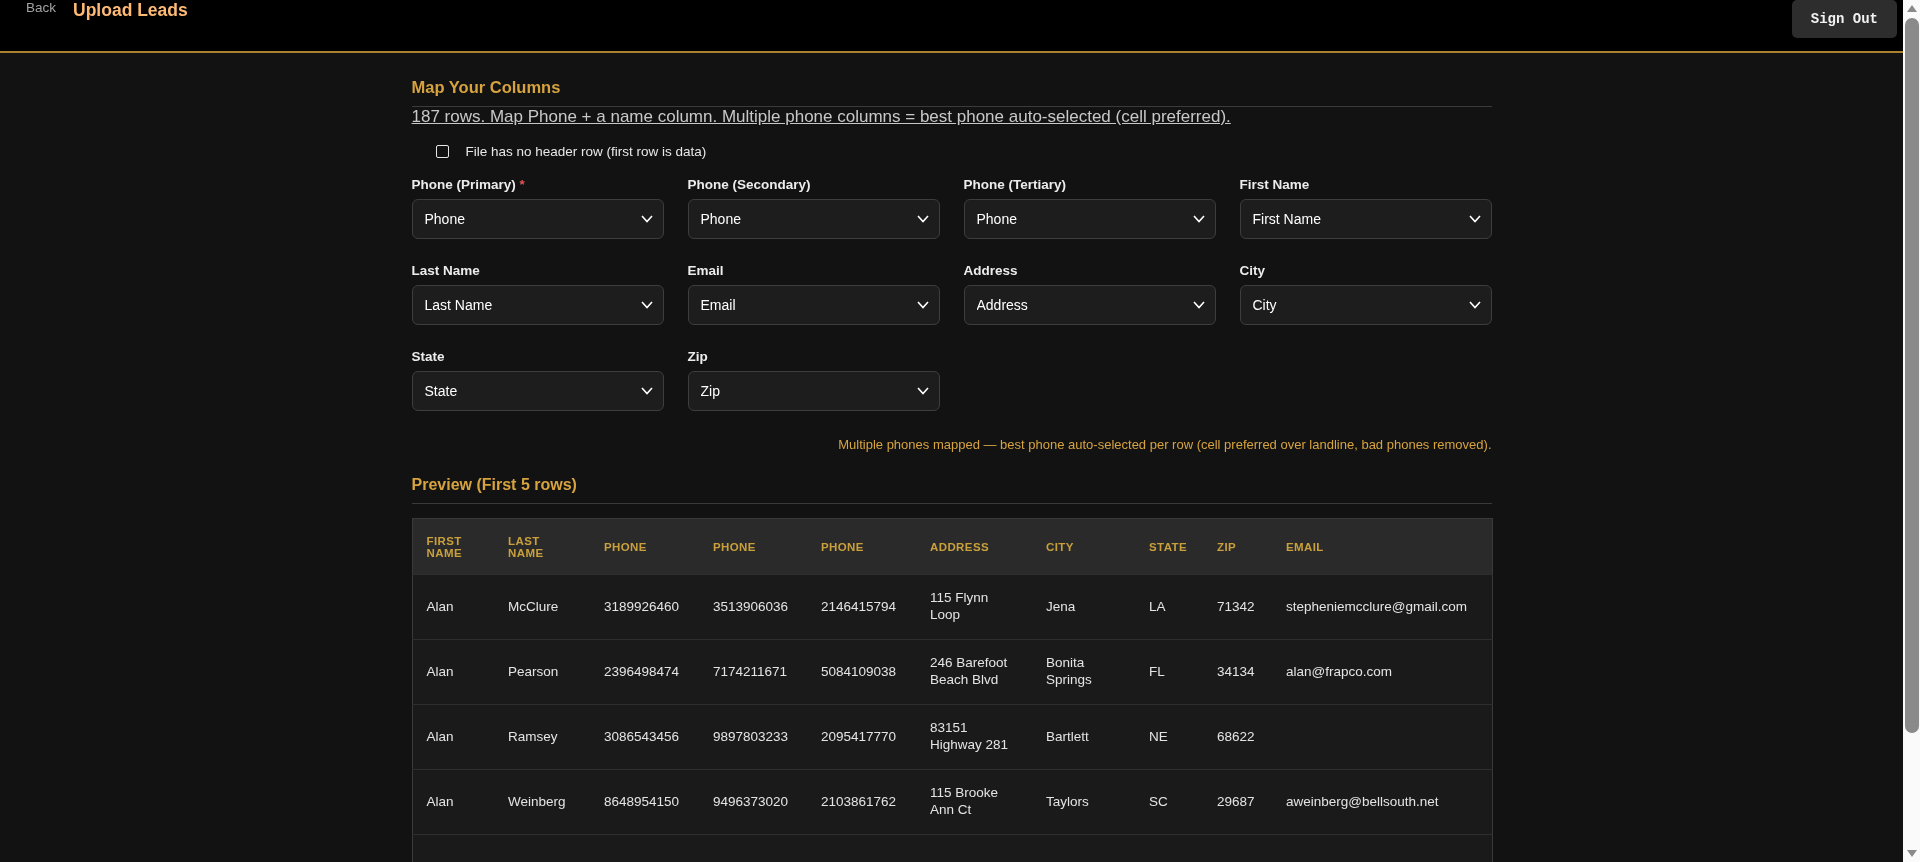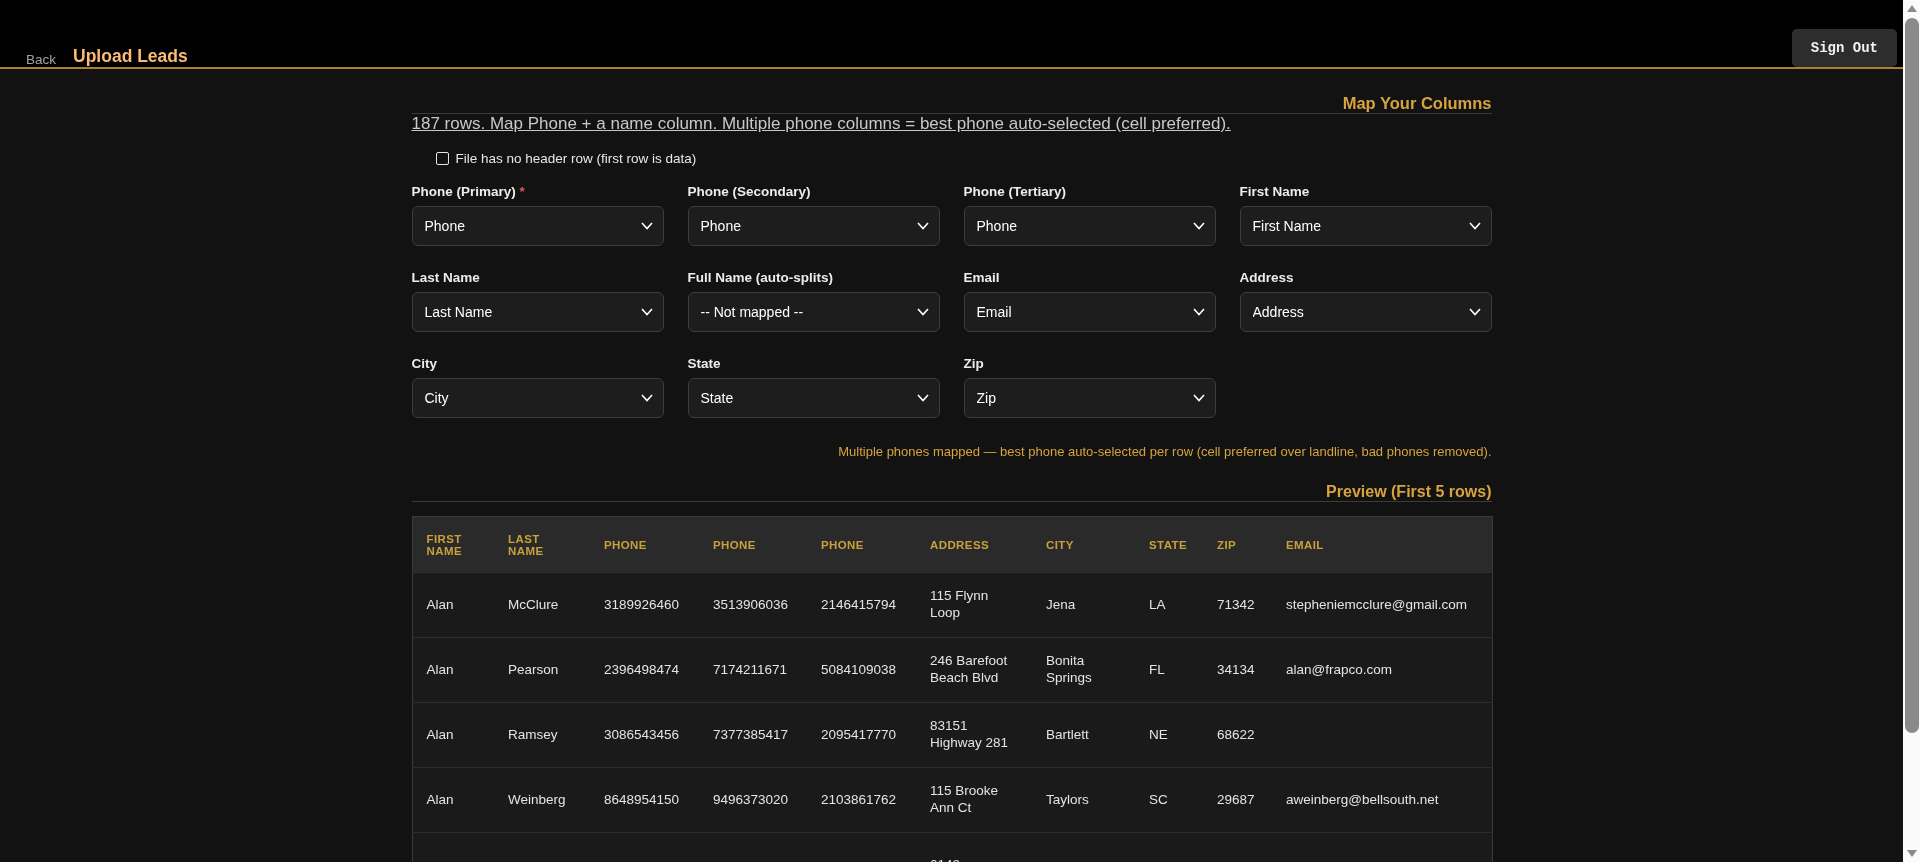--- a/index.html
+++ b/index.html
@@ -5,25 +5,25 @@
   * { margin: 0; padding: 0; box-sizing: border-box; }
   html, body { width: 1920px; height: 862px; overflow: hidden; }
   body {
     background: #121212;
     font-family: "Liberation Sans", "DejaVu Sans", sans-serif;
     color: #e4e4e4;
   }
 
   
   .topbar {
-    height: 69px;
+    height: 53px;
     background: #000;
     border-bottom: 2px solid #aa812e;
     display: flex;
-    align-items: flex-end;
+    align-items: flex-start;
     padding: 0 23px 0 26px;
   }
   .back-link {
     color: #a3a3a3;
     font-size: 13.5px;
     cursor: pointer;
   }
   .app-title {
     color: #fdba74;
     font-size: 17.5px;
@@ -44,34 +44,34 @@
   }
 
   
   .main-clip { margin-right: 17px; }
   .container { width: 1080px; margin: 0 auto; padding-top: 25px; }
 
   .section-title {
     color: #d7a33f;
     font-size: 16.5px;
     font-weight: bold;
+    padding-bottom: 9px;
     border-bottom: 1px solid #3b3b3b;
-    text-align: right;
   }
   .summary-text {
     color: #c8c8c8;
     font-size: 17px;
     text-decoration: underline;
   }
 
   .checkbox-row {
     margin-top: 17px;
     display: flex;
     align-items: center;
-    gap: 7px;
+    gap: 17px;
     padding-left: 24px;
   }
   .checkbox {
     appearance: none;
     -webkit-appearance: none;
     width: 13px; height: 13px;
     border: 1.5px solid #e6e6e6;
     border-radius: 2px;
     background: transparent;
     cursor: pointer;
@@ -242,26 +242,20 @@
                 <polyline points="1,1 6,6.5 11,1" fill="none" stroke="#ffffff" stroke-width="1.6"></polyline>
               </svg></span></div>
         </div>
         <div>
           <div class="field-label"><span>Last Name</span></div>
           <div class="select-wrap"><select class="map-select"><option>Last Name</option></select><span class="chevron"><svg width="12" height="8" viewBox="0 0 12 8">
                 <polyline points="1,1 6,6.5 11,1" fill="none" stroke="#ffffff" stroke-width="1.6"></polyline>
               </svg></span></div>
         </div>
         <div>
-          <div class="field-label"><span>Full Name (auto-splits)</span></div>
-          <div class="select-wrap"><select class="map-select"><option>-- Not mapped --</option></select><span class="chevron"><svg width="12" height="8" viewBox="0 0 12 8">
-                <polyline points="1,1 6,6.5 11,1" fill="none" stroke="#ffffff" stroke-width="1.6"></polyline>
-              </svg></span></div>
-        </div>
-        <div>
           <div class="field-label"><span>Email</span></div>
           <div class="select-wrap"><select class="map-select"><option>Email</option></select><span class="chevron"><svg width="12" height="8" viewBox="0 0 12 8">
                 <polyline points="1,1 6,6.5 11,1" fill="none" stroke="#ffffff" stroke-width="1.6"></polyline>
               </svg></span></div>
         </div>
         <div>
           <div class="field-label"><span>Address</span></div>
           <div class="select-wrap"><select class="map-select"><option>Address</option></select><span class="chevron"><svg width="12" height="8" viewBox="0 0 12 8">
                 <polyline points="1,1 6,6.5 11,1" fill="none" stroke="#ffffff" stroke-width="1.6"></polyline>
               </svg></span></div>
@@ -339,21 +333,21 @@
             <td>246 Barefoot Beach Blvd</td>
             <td>Bonita Springs</td>
             <td>FL</td>
             <td>34134</td>
             <td>alan@frapco.com</td>
           </tr>
           <tr>
             <td>Alan</td>
             <td>Ramsey</td>
             <td>3086543456</td>
-            <td>7377385417</td>
+            <td>9897803233</td>
             <td>2095417770</td>
             <td>83151 Highway 281</td>
             <td>Bartlett</td>
             <td>NE</td>
             <td>68622</td>
             <td></td>
           </tr>
           <tr>
             <td>Alan</td>
             <td>Weinberg</td>

